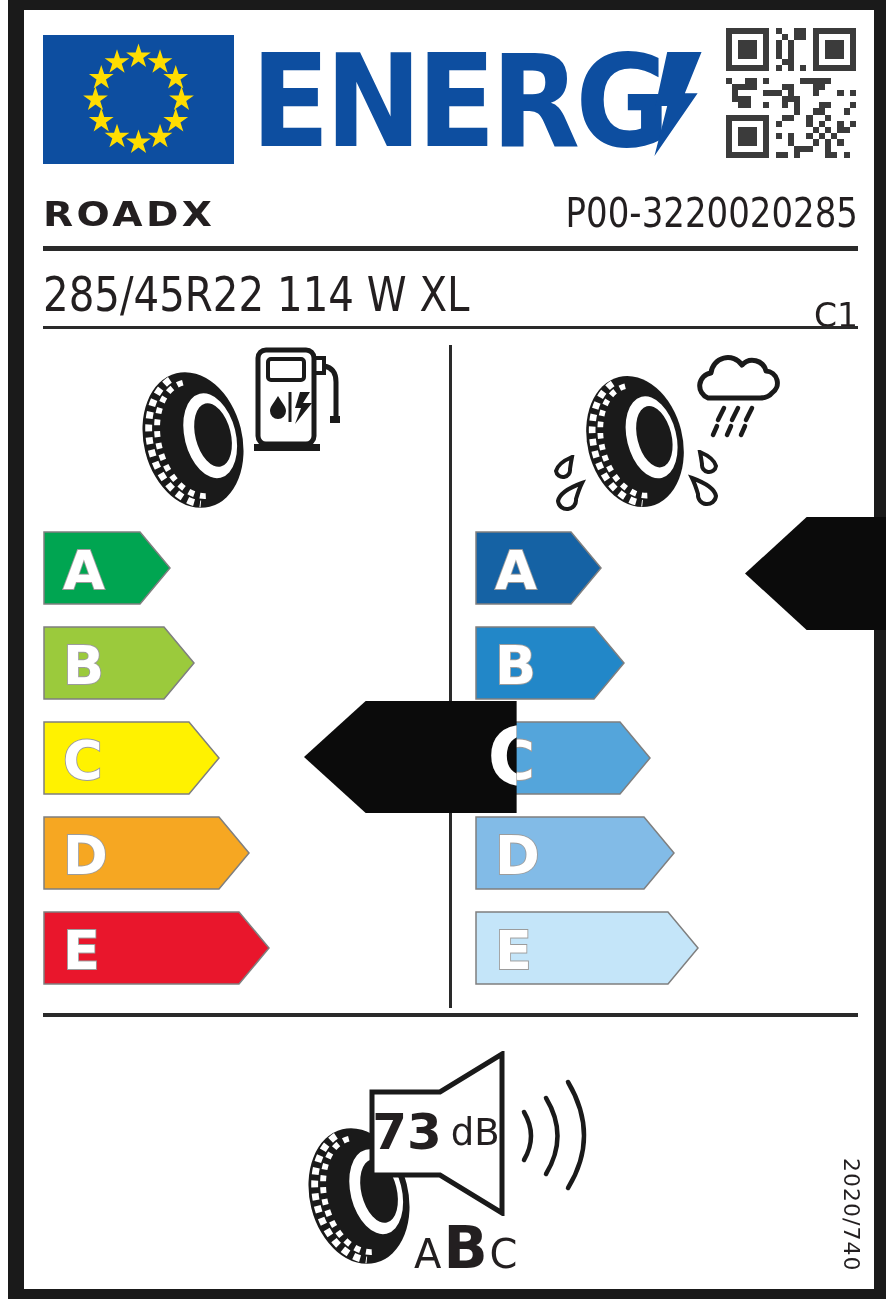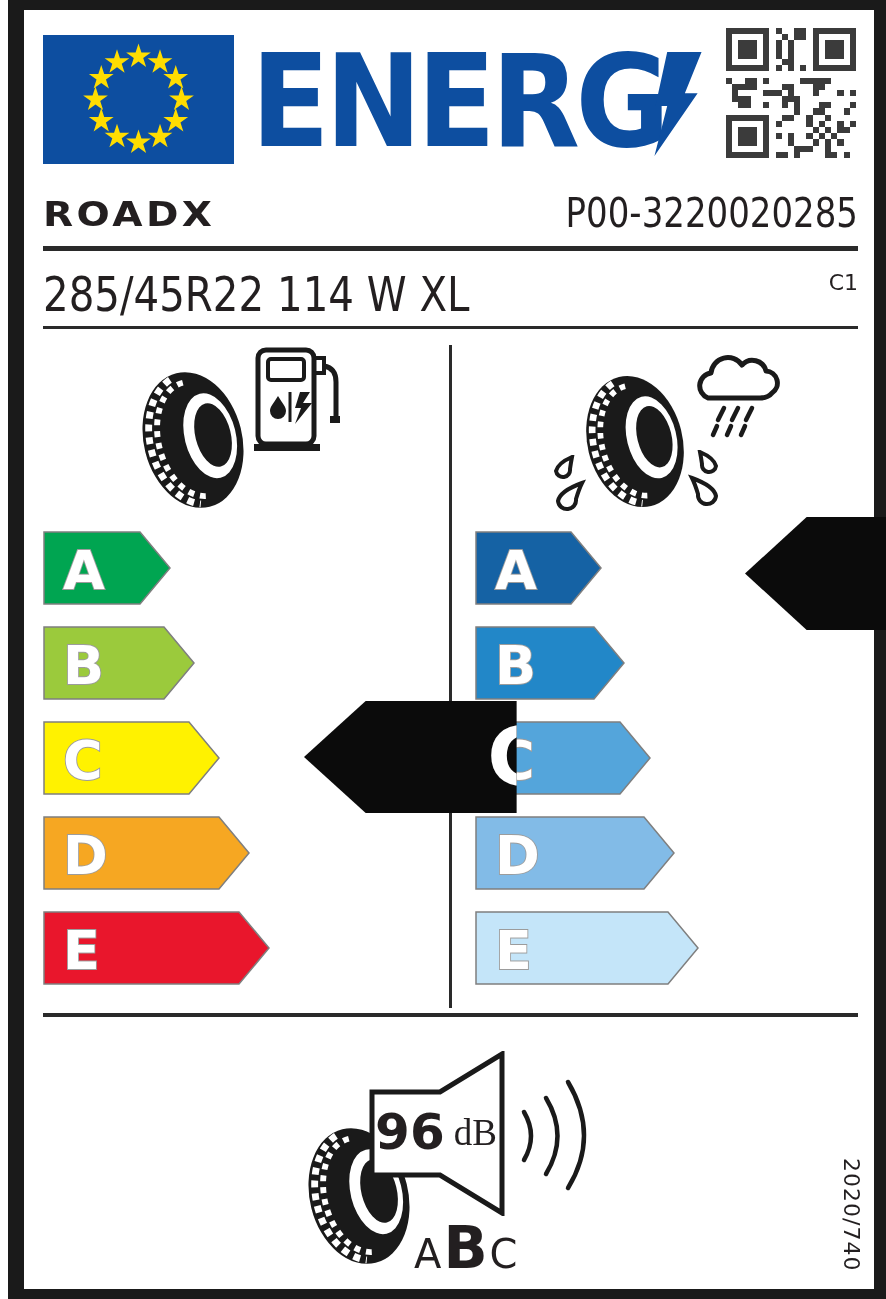--- a/index.html
+++ b/index.html
@@ -11,34 +11,34 @@
   
   #eu-flag{left:35px;top:35px;width:191px;height:129px;}
   #energy-logo{left:243px;top:38px;height:128px;line-height:128px;font-size:128px;font-weight:bold;
                letter-spacing:-5px;transform:scaleX(0.9);transform-origin:left top;white-space:nowrap;}
   #bolt{left:642px;top:52px;width:56px;height:104px;}
   #qr{left:718px;top:28px;width:130px;height:130px;}
   #brand{left:35px;top:194px;font-size:34px;font-weight:bold;letter-spacing:3px;
          transform:scaleX(1.15);transform-origin:left top;}
   #product-code{right:36px;top:190px;font-size:40px;transform:scaleX(0.85);transform-origin:right top;}
   #tire-size{left:35px;top:266px;font-size:48px;transform:scaleX(0.84);transform-origin:left top;white-space:nowrap;}
-  #tire-class{right:36px;top:270px;font-size:22px;}
+  #tire-class{right:36px;top:296px;font-size:33px;}
   
   .scale-row{position:absolute;height:74px;}
   .scale-row svg{display:block;}
   .arrow-letter{font-weight:bold;}
   .indicator{position:absolute;background:#0b0b0b;color:#fff;font-weight:bold;
              display:flex;align-items:center;justify-content:center;padding-left:24%;box-sizing:border-box;
              clip-path:polygon(0% 50%, 29% 0%, 100% 0%, 100% 100%, 29% 100%);}
   #indicator-fuel{left:296px;top:701px;width:112px;height:112px;font-size:80px;}
   #indicator-wet{left:737px;top:517px;width:113px;height:113px;font-size:80px;}
   
   #db-box{left:366px;top:1106px;width:124px;height:52px;display:flex;align-items:center;justify-content:center;gap:9px;}
   #db-value{font-size:50px;font-weight:bold;}
-  #db-unit{font-size:37px;font-family:Liberation Serif, serif;}
+  #db-unit{font-size:37px;}
   #noise-classes{left:406px;top:1214px;display:flex;align-items:baseline;gap:2px;}
   .noise-small{font-size:40px;}
   #noise-class-big{font-size:58px;font-weight:bold;}
   #regulation{left:831px;top:1158px;font-size:22px;writing-mode:vertical-rl;letter-spacing:1px;}
   text{font-family:"DejaVu Sans","Liberation Sans",sans-serif;}
 </style>
 </head>
 <body>
 
 <div id="label">
@@ -304,21 +304,21 @@
 
   <div class="rule" style="left:35px;top:1013px;width:815px;height:4px;"></div>
 
   <svg class="abs" style="left:292px;top:1122px;" width="118" height="148" viewBox="0 0 120 150">
       <use href="#tire-sym"></use>
     </svg>
   <svg class="abs" style="left:361px;top:1051px;" width="137" height="165" viewBox="0 0 137 165">
     <polygon points="3,41 71,41 133,3 133,162 71,124 3,124" fill="#fff" stroke="#1a1a1a" stroke-width="5" stroke-linejoin="miter"></polygon>
   </svg>
   <div id="db-box" class="abs">
-    <span id="db-value">96</span>
+    <span id="db-value">73</span>
     <span id="db-unit">dB</span>
   </div>
   <svg class="abs" style="left:508px;top:1068px;" width="92" height="134" viewBox="0 0 92 134">
     <g fill="none" stroke="#1a1a1a" stroke-width="4.5" stroke-linecap="round">
       <path d="M8 44 q14 24 0 48"></path>
       <path d="M30 30 q23 38 0 76"></path>
       <path d="M52 14 q32 54 0 106"></path>
     </g>
   </svg>
   <div id="noise-classes" class="abs">

